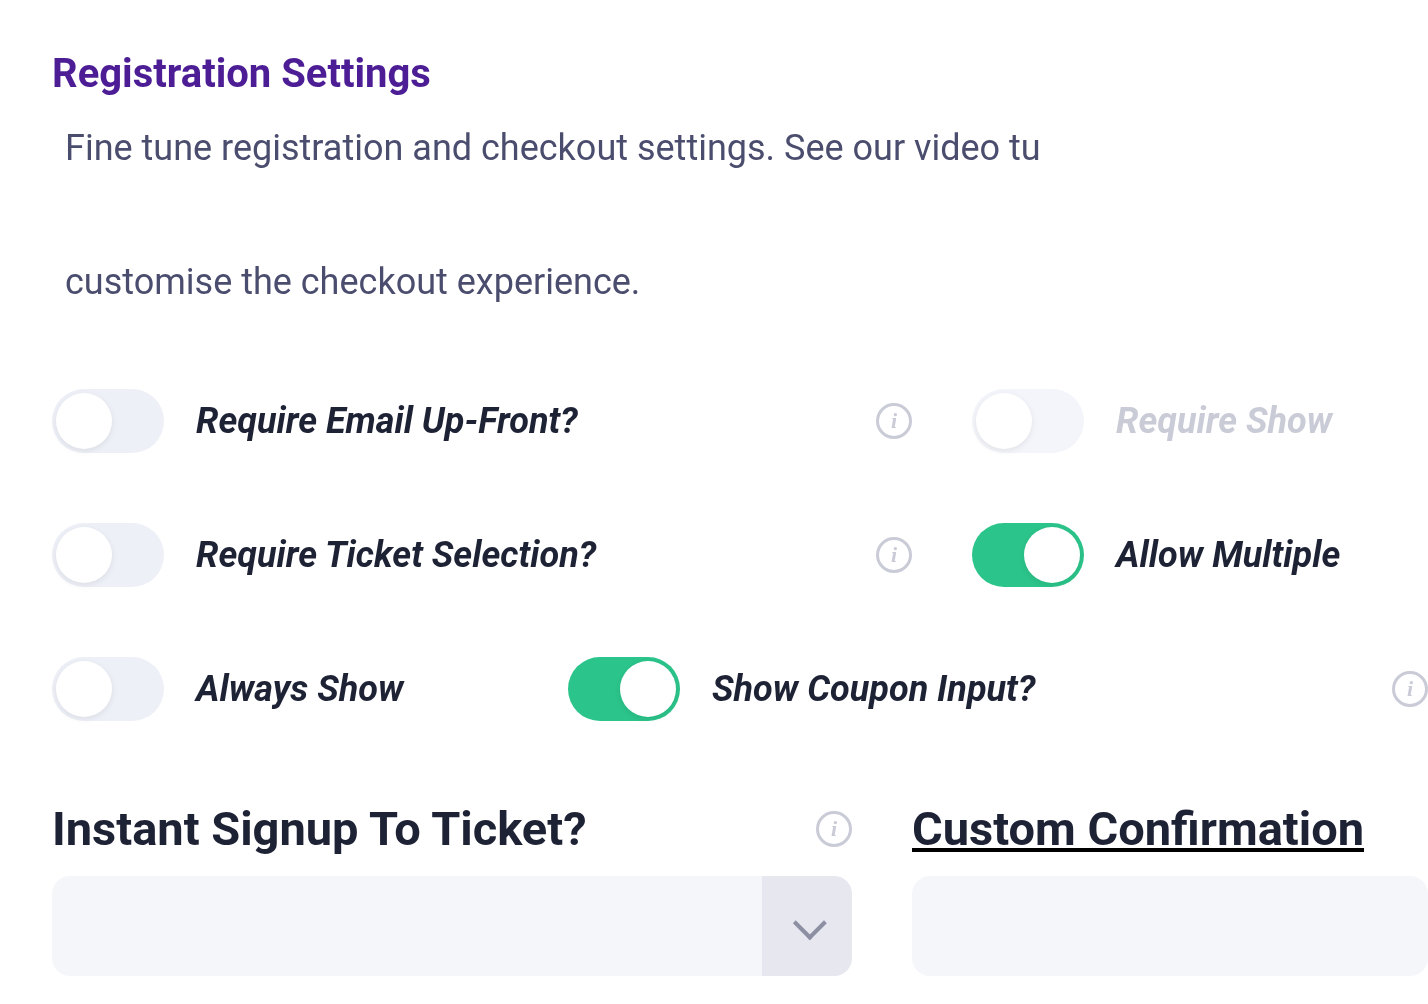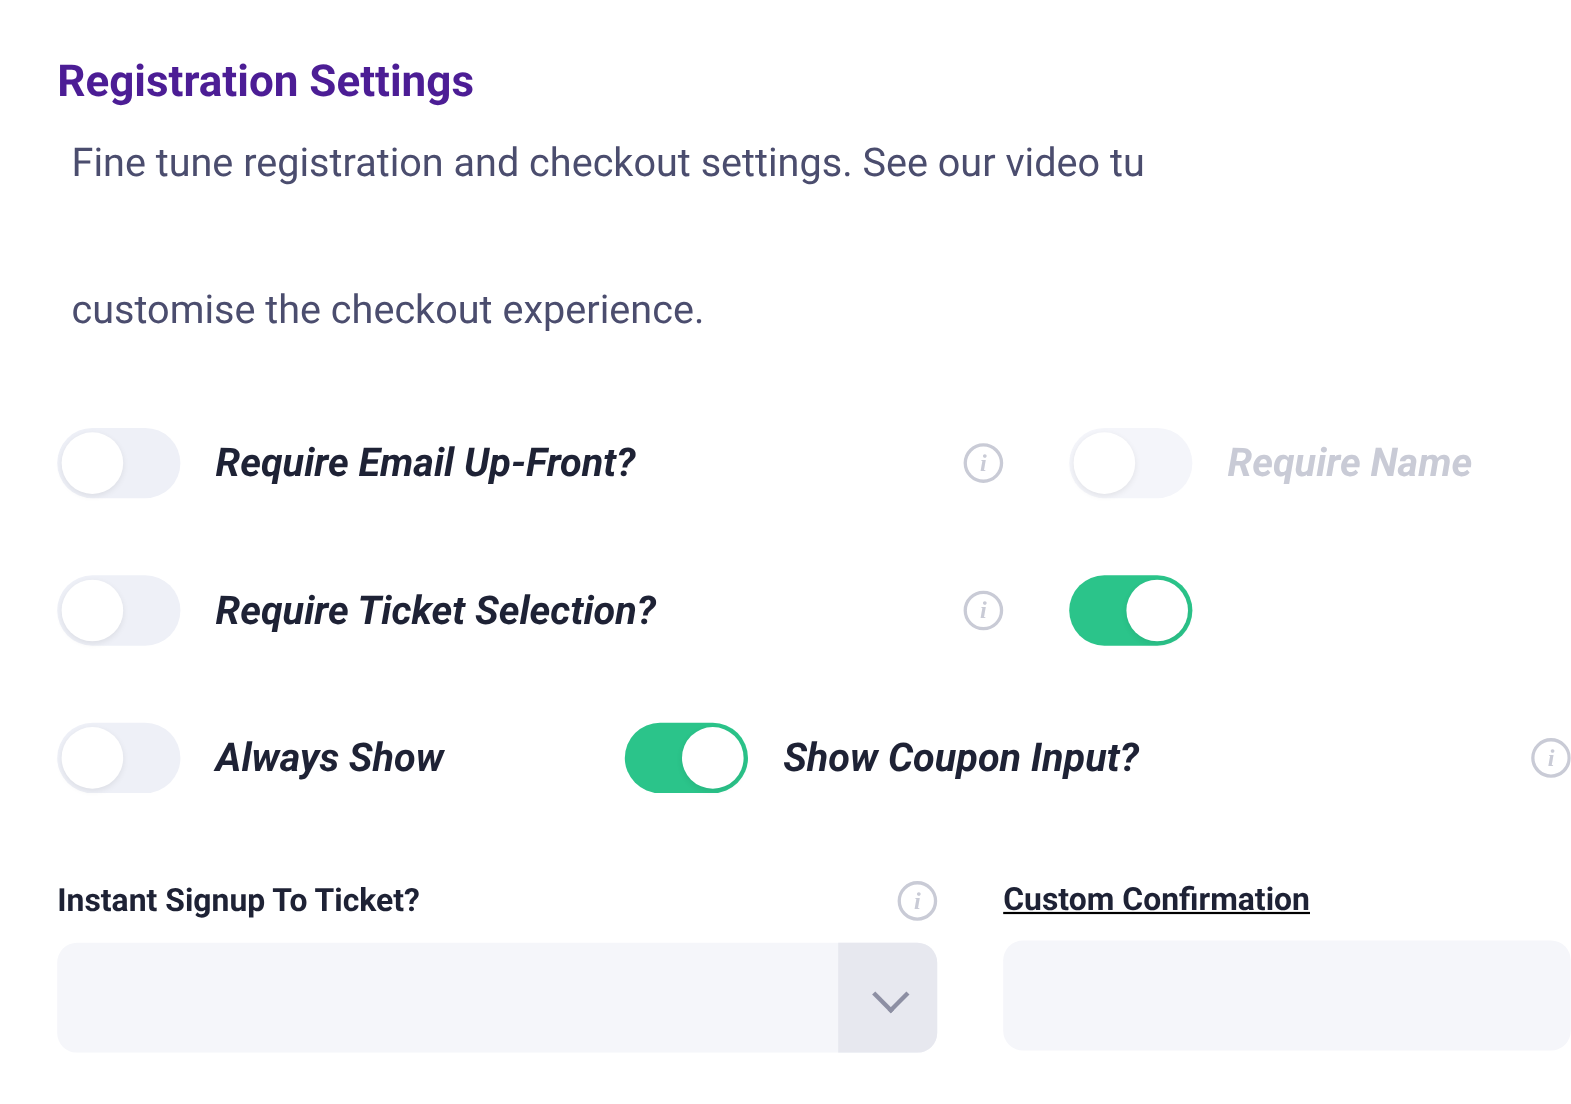--- a/index.html
+++ b/index.html
@@ -142,21 +142,21 @@
     .select-group.right {
       flex: 1;
       text-decoration: underline;
     }
     .select-label-row {
       display: flex;
       align-items: center;
       justify-content: space-between;
     }
     .select-label {
-      font-size: 29px;
+      font-size: 47px;
       font-weight: 700;
       color: #1e2235;
       white-space: nowrap;
     }
     .select-box {
       position: relative;
       height: 100px;
       background: #f5f6fa;
       border-radius: 18px;
       display: flex;
@@ -208,40 +208,41 @@
         <span class="label">Require Email Up-Front?</span>
       </div>
       <div class="info-wrap">
         <div class="info-icon"></div>
       </div>
     </div>
     <div class="setting-item right">
       <div class="toggle off disabled">
         <div class="toggle-knob"></div>
       </div>
-      <span class="label disabled">Require Name</span>
+      <span class="label disabled">Require Show</span>
     </div>
   </div>
 
   <div class="row">
     <div class="setting-item left">
       <div class="left-group">
         <div class="toggle off">
           <div class="toggle-knob"></div>
         </div>
         <span class="label">Require Ticket Selection?</span>
       </div>
       <div class="info-wrap">
         <div class="info-icon"></div>
       </div>
     </div>
     <div class="setting-item right">
       <div class="toggle on">
         <div class="toggle-knob"></div>
       </div>
+      <span class="label">Allow Multiple</span>
     </div>
   </div>
 
   <div class="row">
     <div class="setting-item right">
       <div class="toggle off">
         <div class="toggle-knob"></div>
       </div>
       <span class="label">Always Show </span>
     </div>

